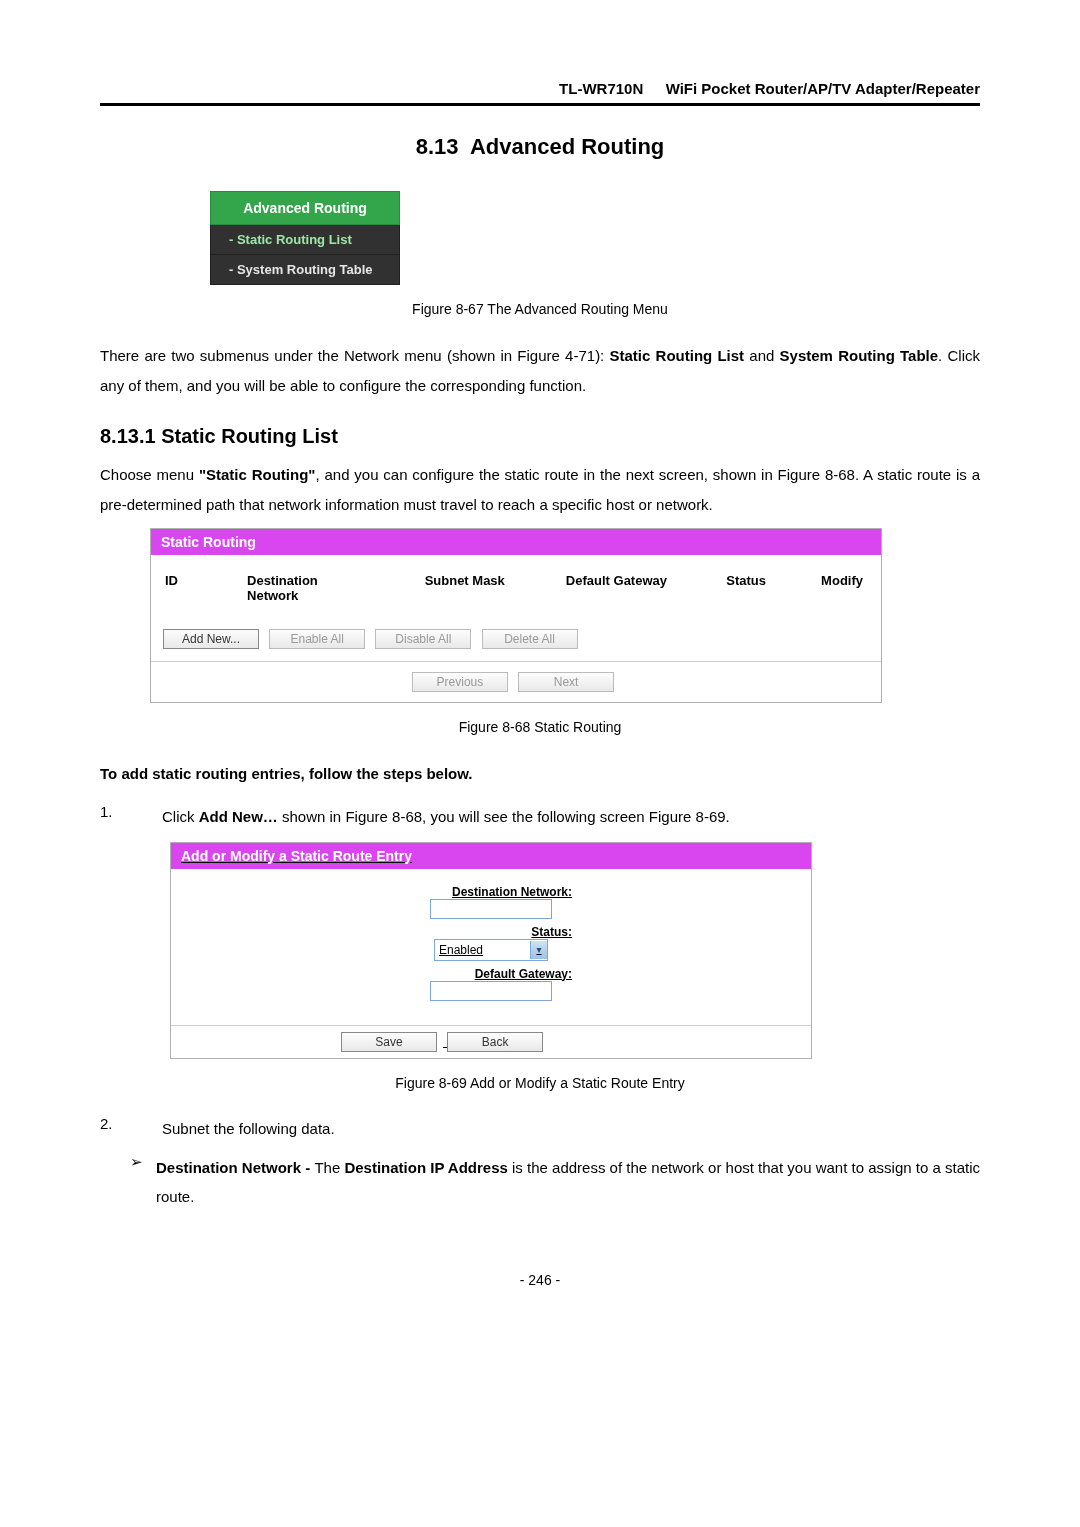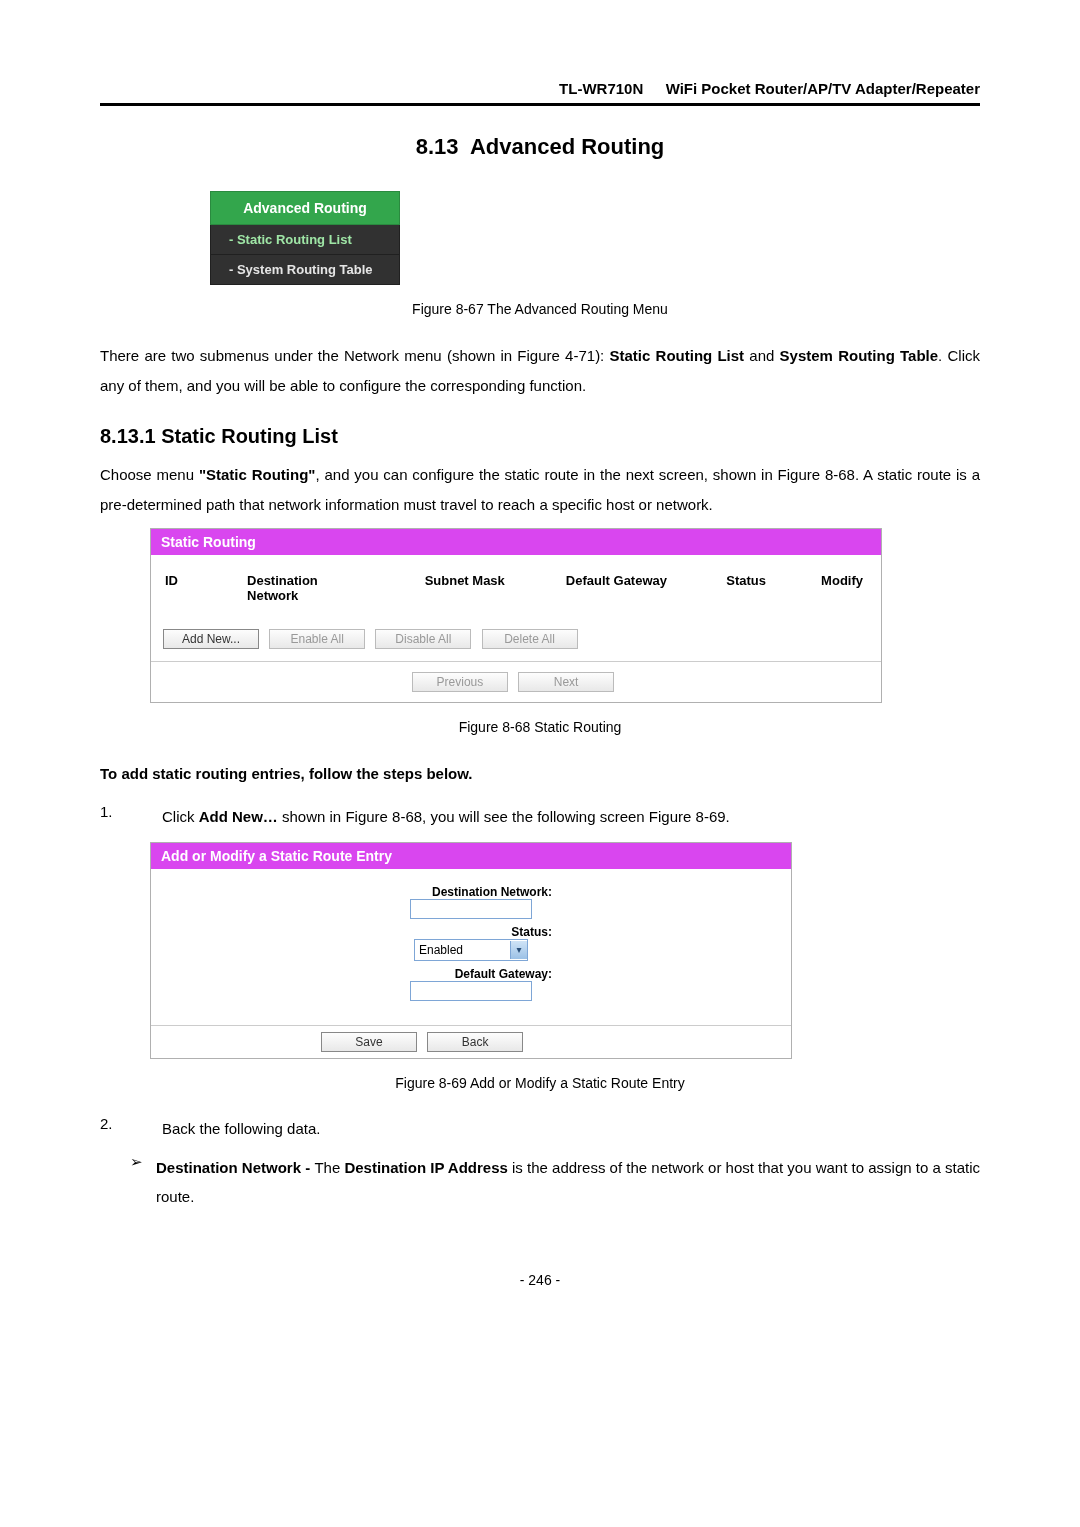--- a/index.html
+++ b/index.html
@@ -115,22 +115,23 @@
   }
   .ui-btn.disabled { color: #999; border-color:#bbb; }
   .panel-footer {
     border-top: 1px solid #ccc;
     padding: 10px 0;
     text-align: center;
   }
   
   .panel2 {
     border: 1px solid #b0b0b0;
-    margin: 10px 0 0 50px;
+    margin: 10px 0 0 70px;
     width: 640px;
+    text-decoration: underline;
   }
   .form-body { padding: 16px 12px 18px 12px; }
   .form-row { display: flex; align-items:center; margin-bottom:6px; font-size:12px;flex-direction:column; }
   .form-label { width: 170px; text-align: right; font-weight: bold; padding-right: 8px; }
   .form-input {
     border: 1px solid #7ea6d6;
     height: 18px;
     width: 120px;
     background: #fff;
   }
@@ -267,21 +268,21 @@
       <span class="ui-btn">Save</span>
       <span class="ui-btn">Back</span>
     </div>
   </div>
 
   <div class="fig-caption">Figure 8-69    Add or Modify a Static Route Entry</div>
 
   <div class="ol">
     <div class="ol-item">
       <div class="ol-num">2.</div>
-      <div class="ol-text">Back the following data.</div>
+      <div class="ol-text">Subnet the following data.</div>
     </div>
     <div class="ul-item">
       <div class="ul-bullet">➢</div>
       <div class="ul-text">
         <span class="bold">Destination Network - </span><span>The </span><span class="bold">Destination IP Address</span><span> is the address of the network or host that you want to assign to a static route.</span>
       </div>
     </div>
   </div>
 
   <div class="page-num">- 246 -</div>

